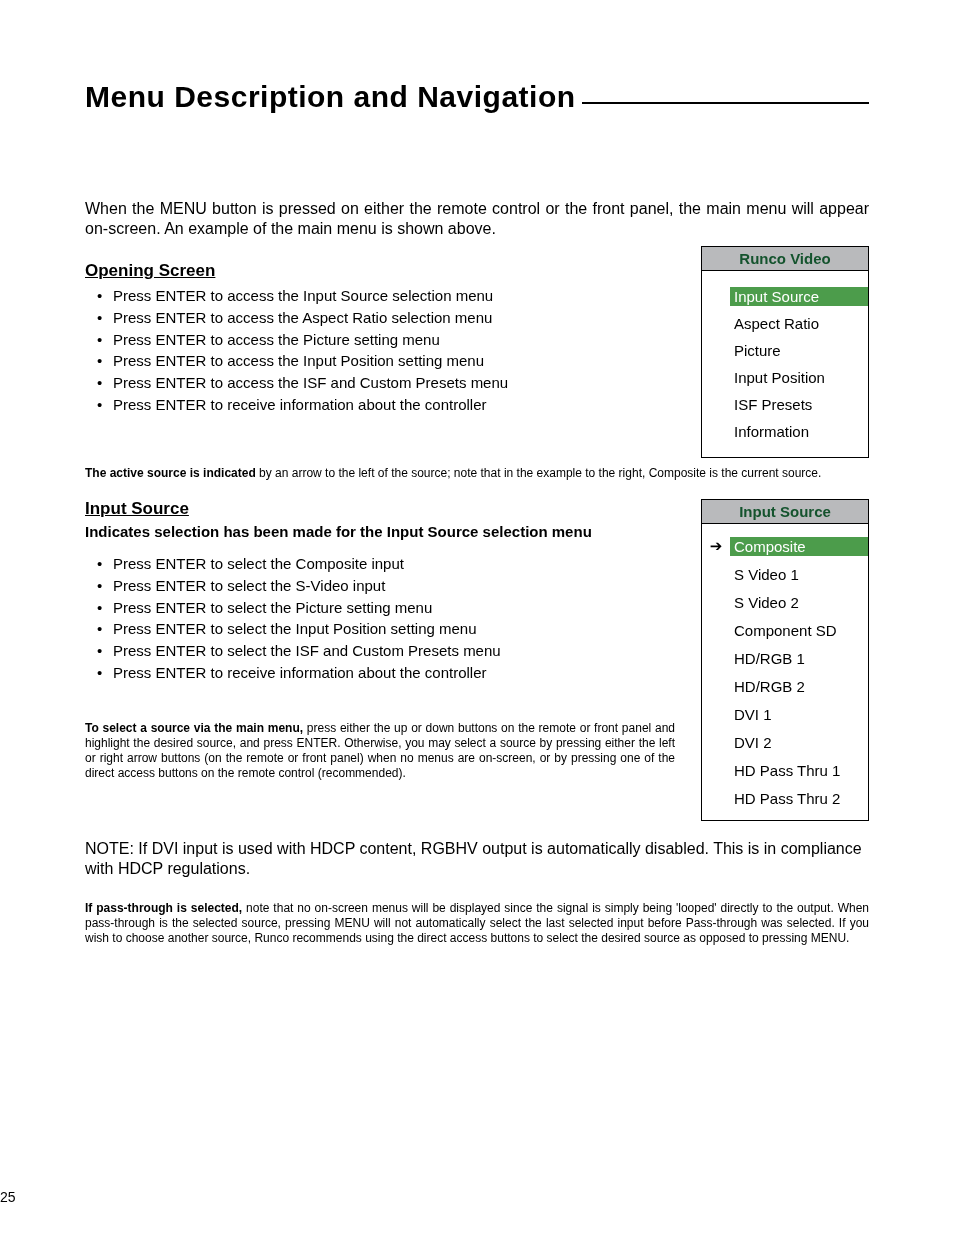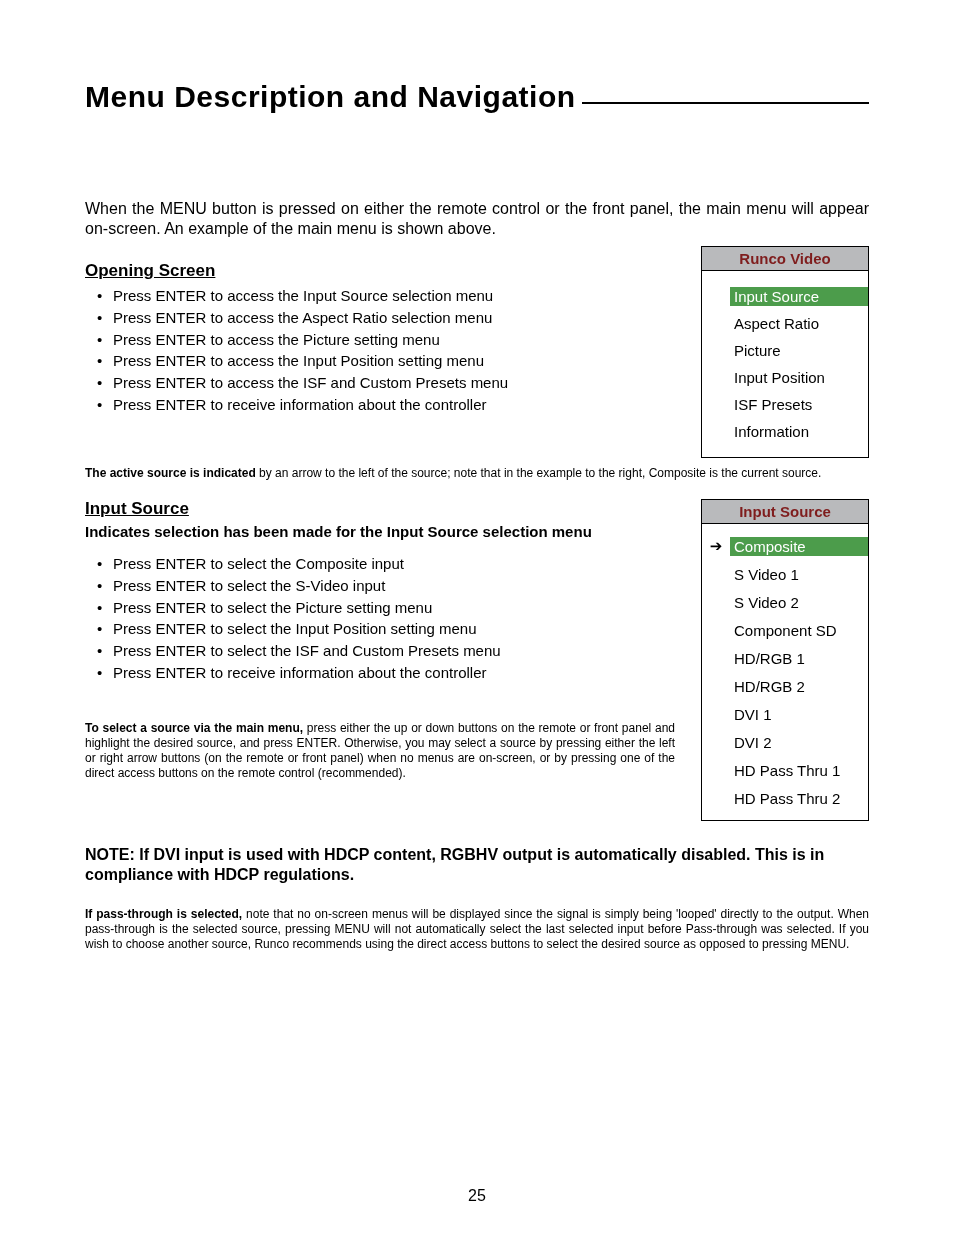--- a/index.html
+++ b/index.html
@@ -35,21 +35,21 @@
     position: absolute;
     right: 0;
     border: 1px solid #000;
     width: 168px;
     background: #fff;
     font-size: 15px;
   }
   .menu-box.menu1 { top: -15px; }
   .menu-box .header {
     background: #b9babc;
-    color: #7f1d1d;
+    color: #14532d;
     font-weight: bold;
     text-align: center;
     padding: 3px 4px;
     border-bottom: 1px solid #000;
   }
   .menu-items { padding: 12px 0 12px 0; }
   .menu-row { display: flex; align-items: center; height: 27px; }
   .menu-row .arrow-cell { width: 28px; text-align: center; font-size: 15px; }
   .menu-row .label-cell { flex: 1; padding: 1px 6px 1px 4px; }
   .menu-row.selected .label-cell { background: #4c9c4b; color: #fff; }
@@ -58,28 +58,27 @@
   .para { font-size: 12px; text-align: justify; line-height: 1.25; margin-bottom: 10px; }
   .bold { font-weight: bold; }
 
   .section2 { position: relative; min-height: 340px; margin-top: 18px; }
   .menu-box.menu2 { top: 0; }
   .menu2 .menu-items { padding: 8px 0 8px 0; }
   .menu2 .menu-row { height: 28px; }
 
   .subhead { font-weight: bold; font-size: 15px; margin-bottom: 13px; }
 
-  .note { font-weight: bold; font-size: 16px; margin-top: 6px; margin-bottom: 22px; line-height: 1.25; }
+  .note { font-weight: normal; font-size: 16px; margin-bottom: 22px; line-height: 1.25; }
 
   .page-num {
     position: absolute;
     bottom: 30px;
     left: 0; right: 0;
-    text-align: center;
-    font-size: 16px;
+    font-size: 14px;
   }
 
   .narrow { max-width: 590px; }
 </style>
 </head>
 <body>
 
 <div class="title-row">
   <h1 class="page-title">Menu Description and Navigation</h1>
   <div class="title-rule"></div>

